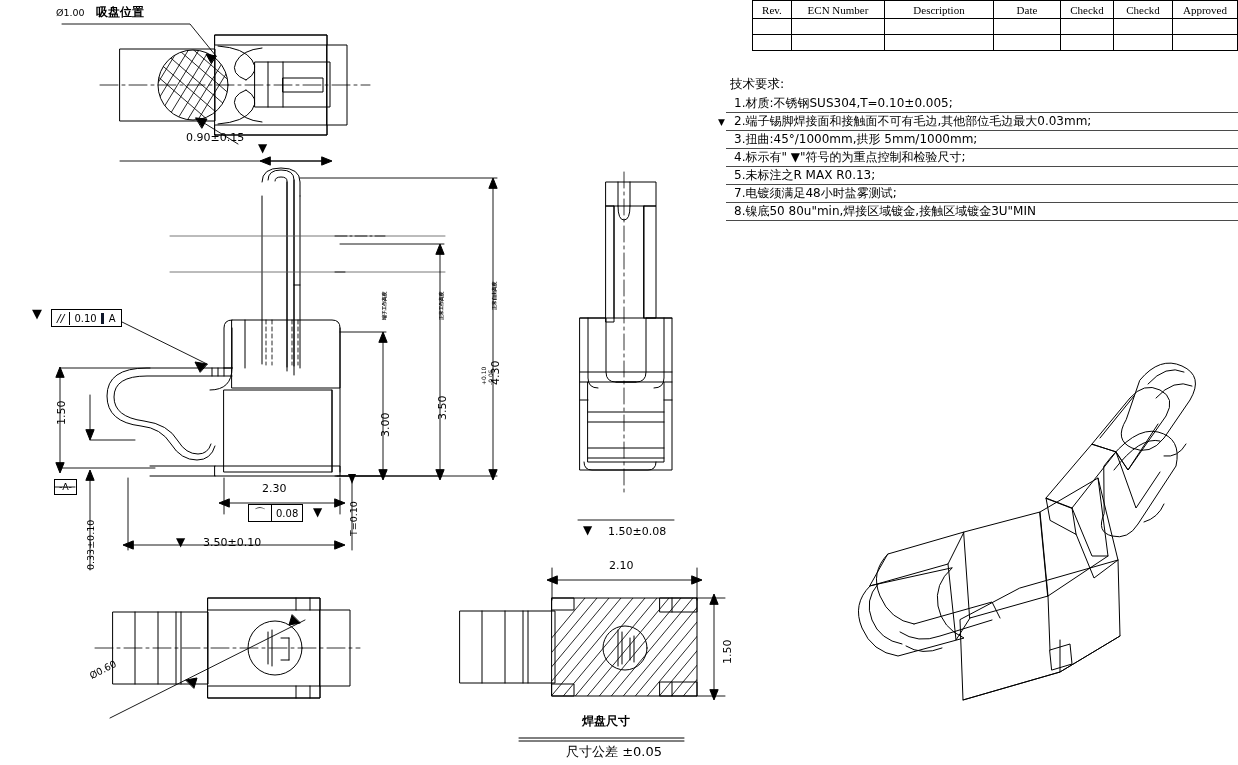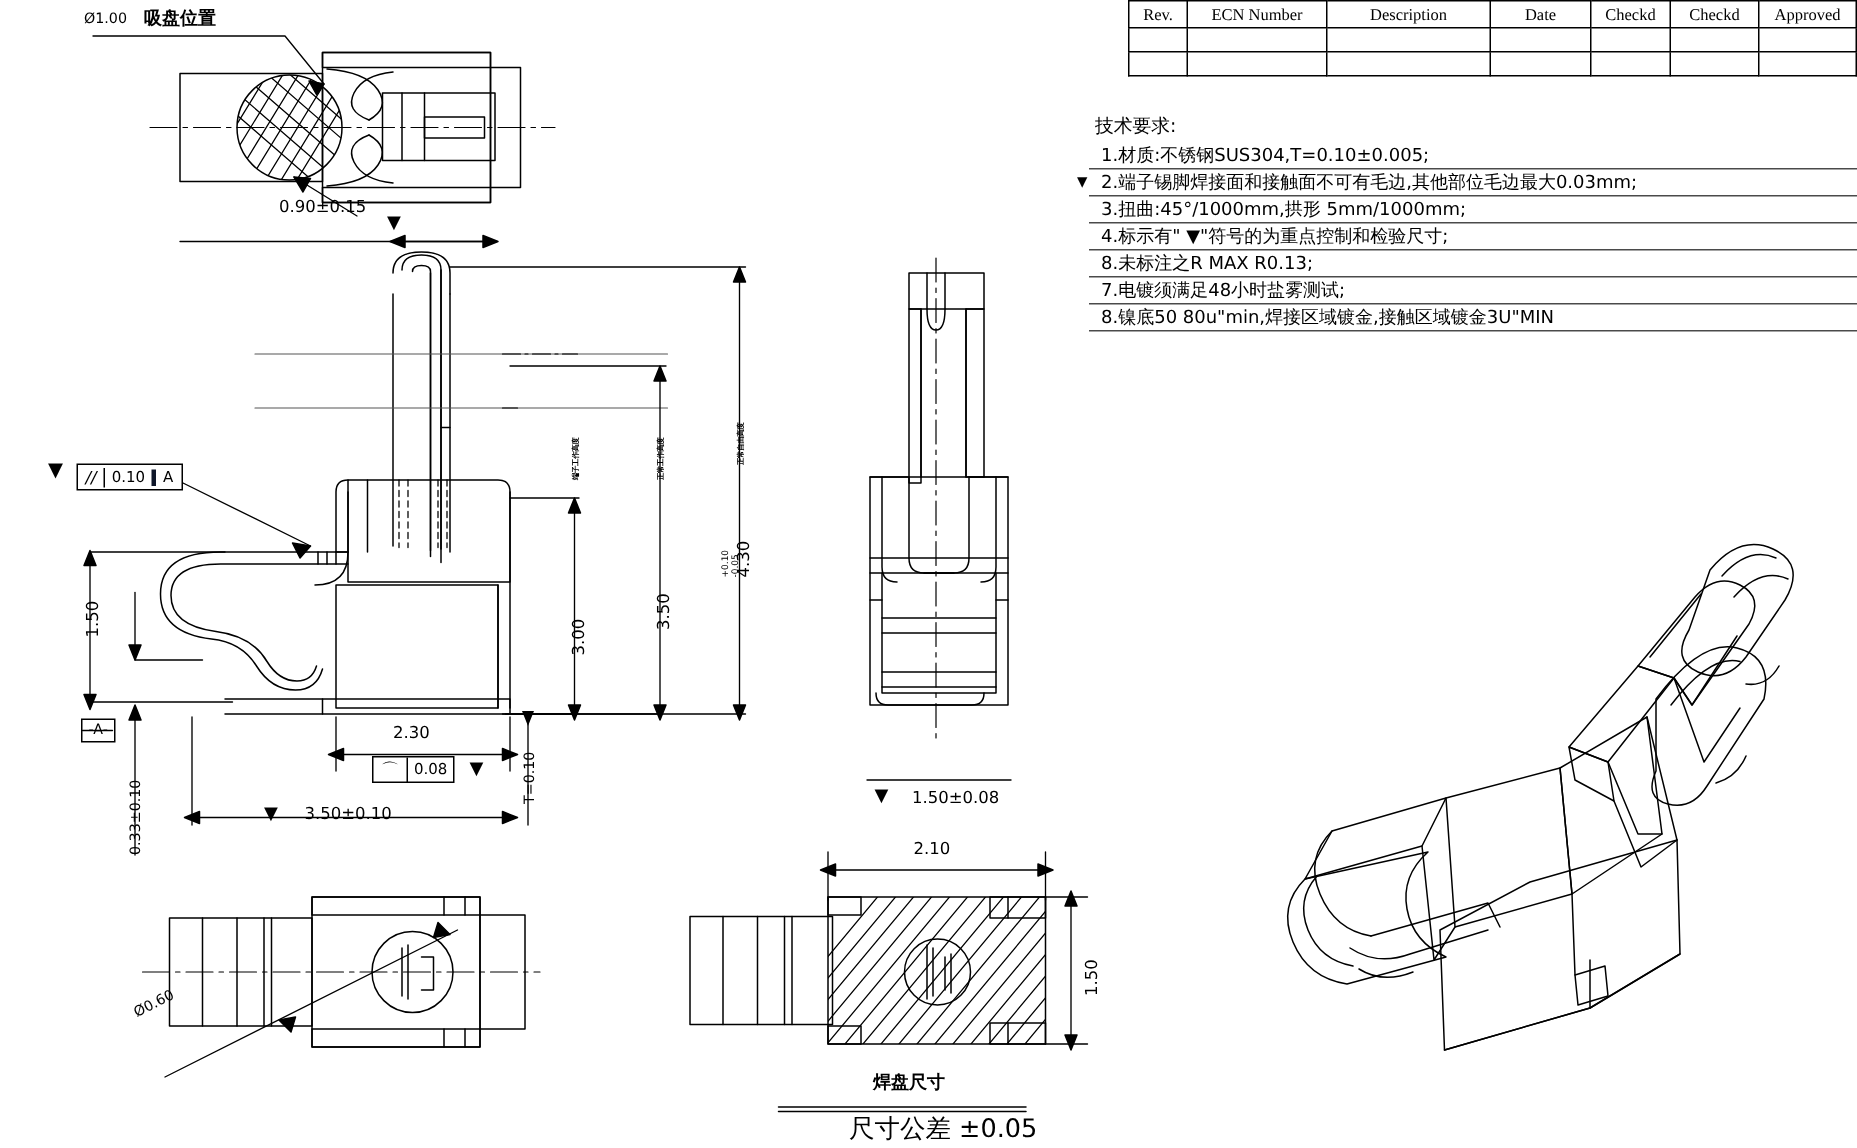--- a/index.html
+++ b/index.html
@@ -72,21 +72,21 @@
       </table>
   </div>
 
   <div id="tech-req">
     <div class="title">技术要求:</div>
     <ul>
       <li><span class="req-mark"></span><span>1.材质:不锈钢SUS304,T=0.10±0.005;</span></li>
       <li><span class="req-mark">▼</span><span>2.端子锡脚焊接面和接触面不可有毛边,其他部位毛边最大0.03mm;</span></li>
       <li><span class="req-mark"></span><span>3.扭曲:45°/1000mm,拱形 5mm/1000mm;</span></li>
       <li><span class="req-mark"></span><span>4.标示有" ▼"符号的为重点控制和检验尺寸;</span></li>
-      <li><span class="req-mark"></span><span>8.未标注之R MAX R0.13;</span></li>
+      <li><span class="req-mark"></span><span>5.未标注之R MAX R0.13;</span></li>
       <li><span class="req-mark"></span><span>7.电镀须满足48小时盐雾测试;</span></li>
       <li><span class="req-mark"></span><span>8.镍底50 80u"min,焊接区域镀金,接触区域镀金3U"MIN</span></li>
     </ul>
   </div>
 
   <svg class="abs" style="left:0;top:0" width="1238" height="765" viewBox="0 0 1238 765">
     <g fill="none" stroke="#000" stroke-width="1" stroke-linejoin="round" stroke-linecap="round">
 
       <g>
 
@@ -410,15 +410,15 @@
   <span class="t t-tiny rot" style="left:492px;top:310px">正常自由高度</span>
 
   <span class="t" style="left:583px;top:524px;font-size:12px">▼</span>
   <span class="t" style="left:608px;top:526px">1.50±0.08</span>
 
   <span class="t t-sm" style="left:88px;top:672px;transform:rotate(-27deg);transform-origin:0 0">Ø0.60</span>
 
   <span class="t" style="left:609px;top:560px">2.10</span>
   <span class="t rot" style="left:722px;top:664px">1.50</span>
   <span class="t bold" style="left:582px;top:715px;font-size:12px">焊盘尺寸</span>
-  <span class="t" style="left:566px;top:745px;font-size:17px">尺寸公差 ±0.05</span>
+  <span class="t" style="left:566px;top:745px;font-size:13px">尺寸公差 ±0.05</span>
 
 </div>
 
 </body></html>

